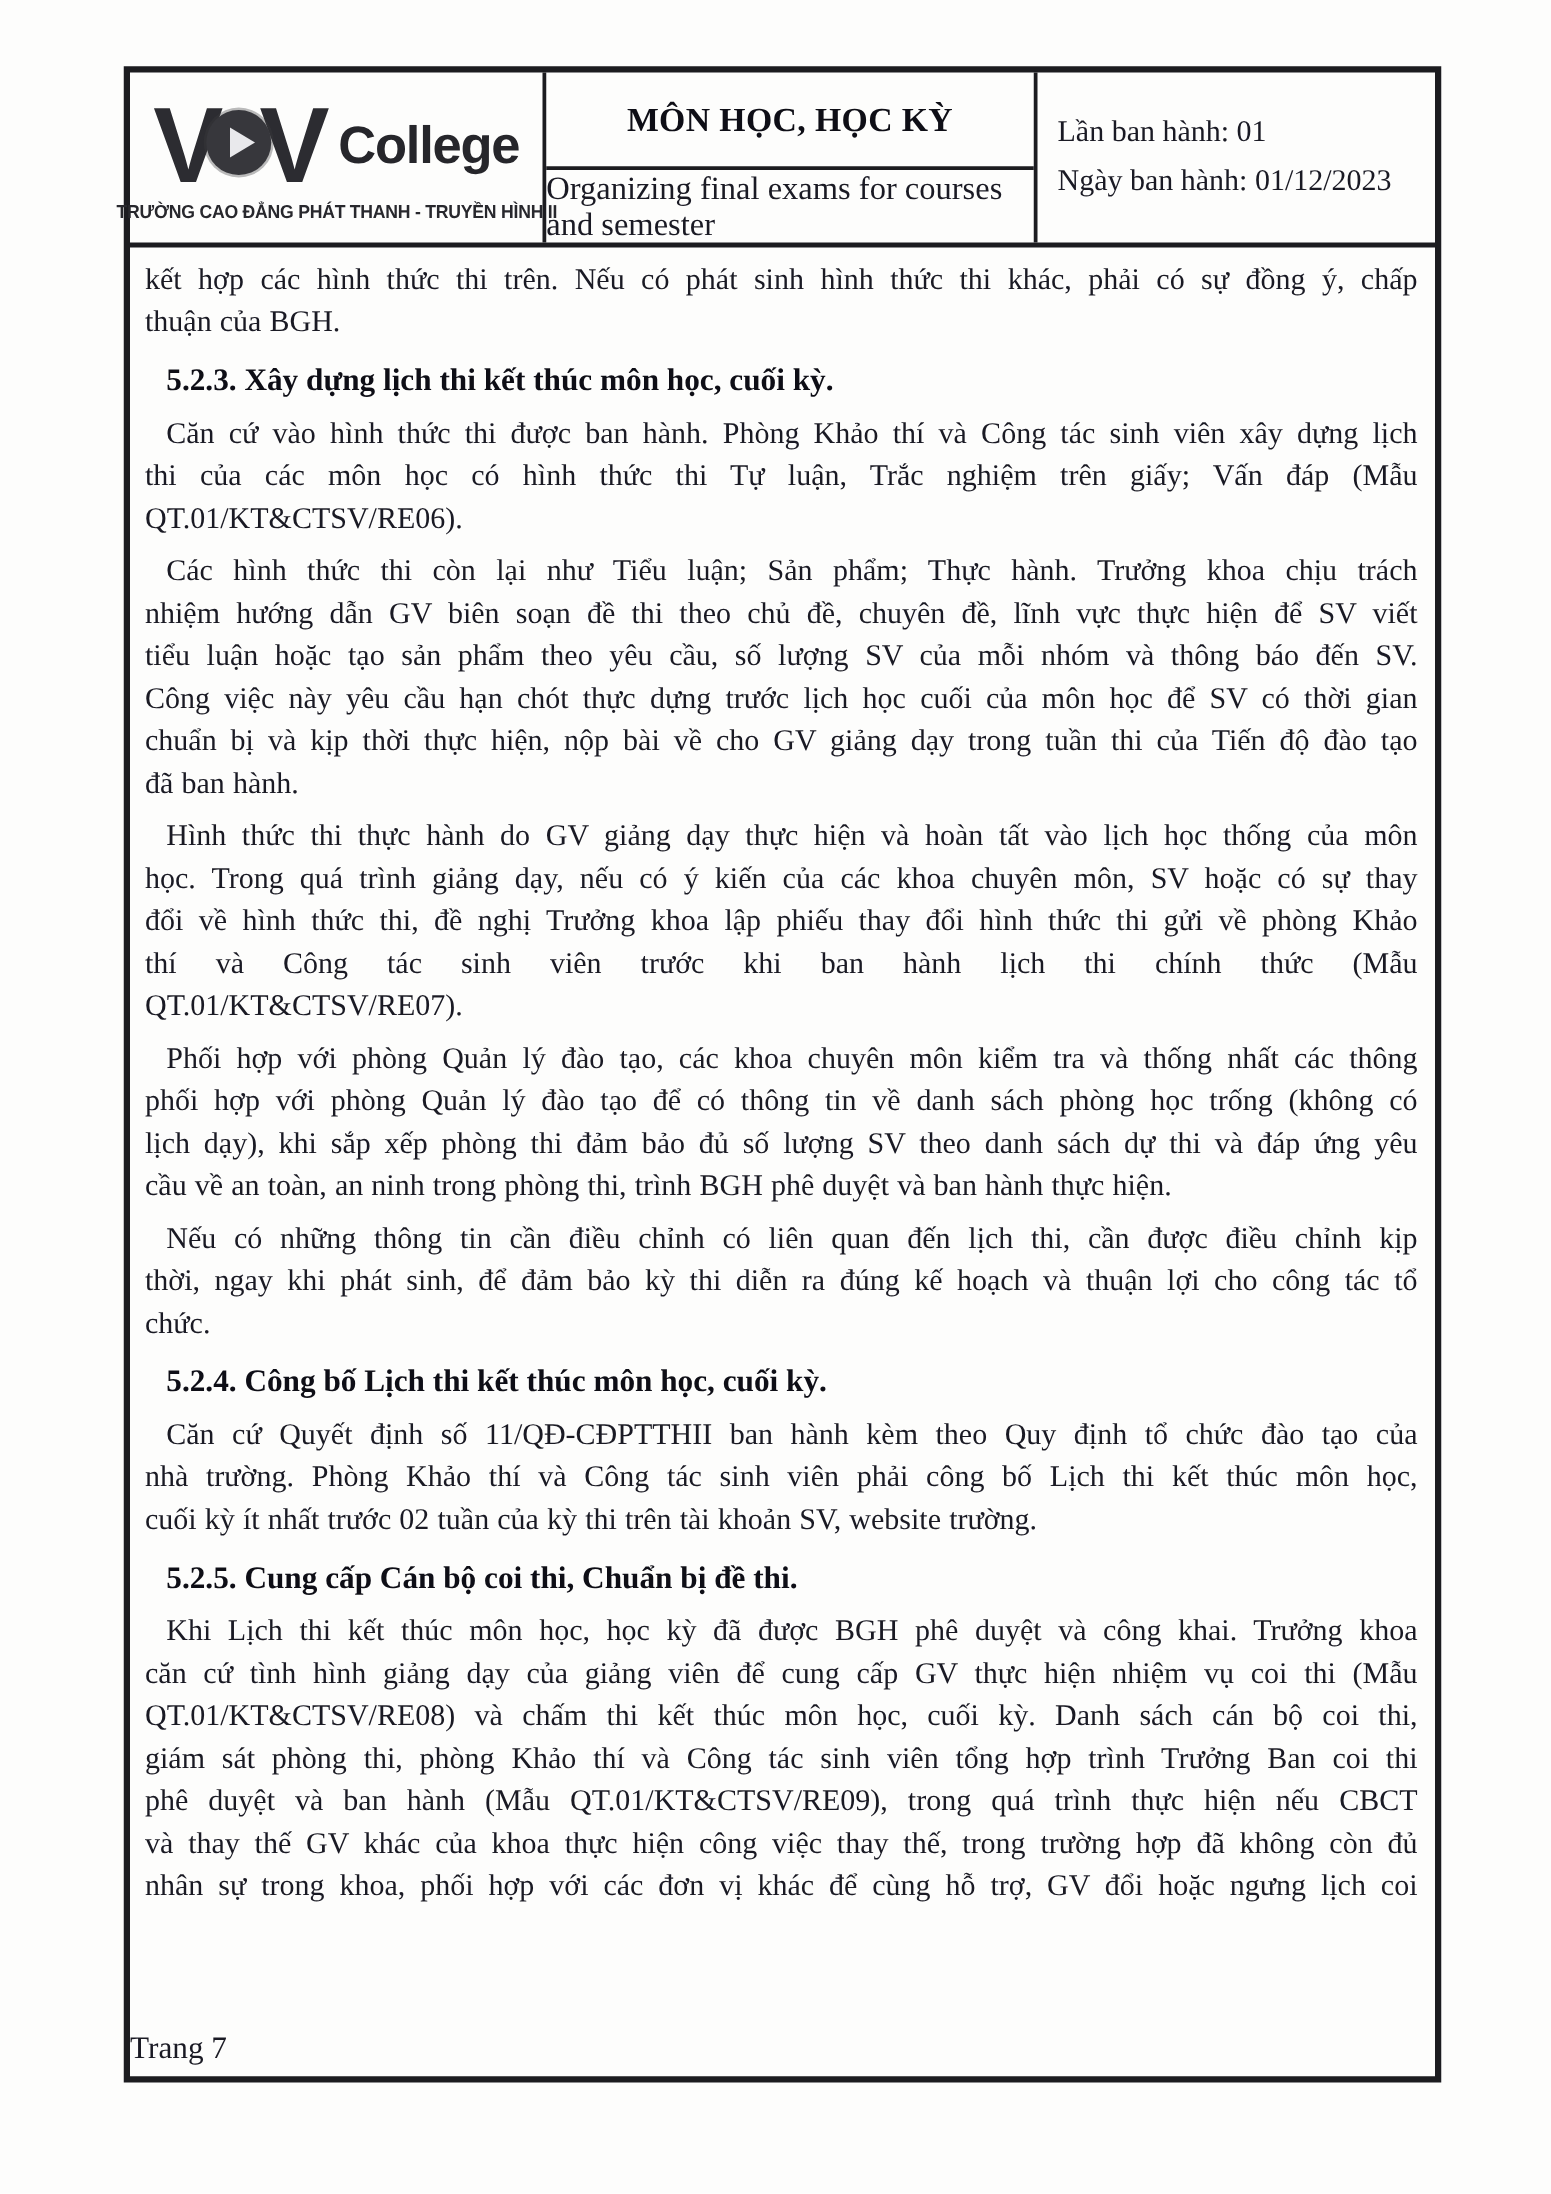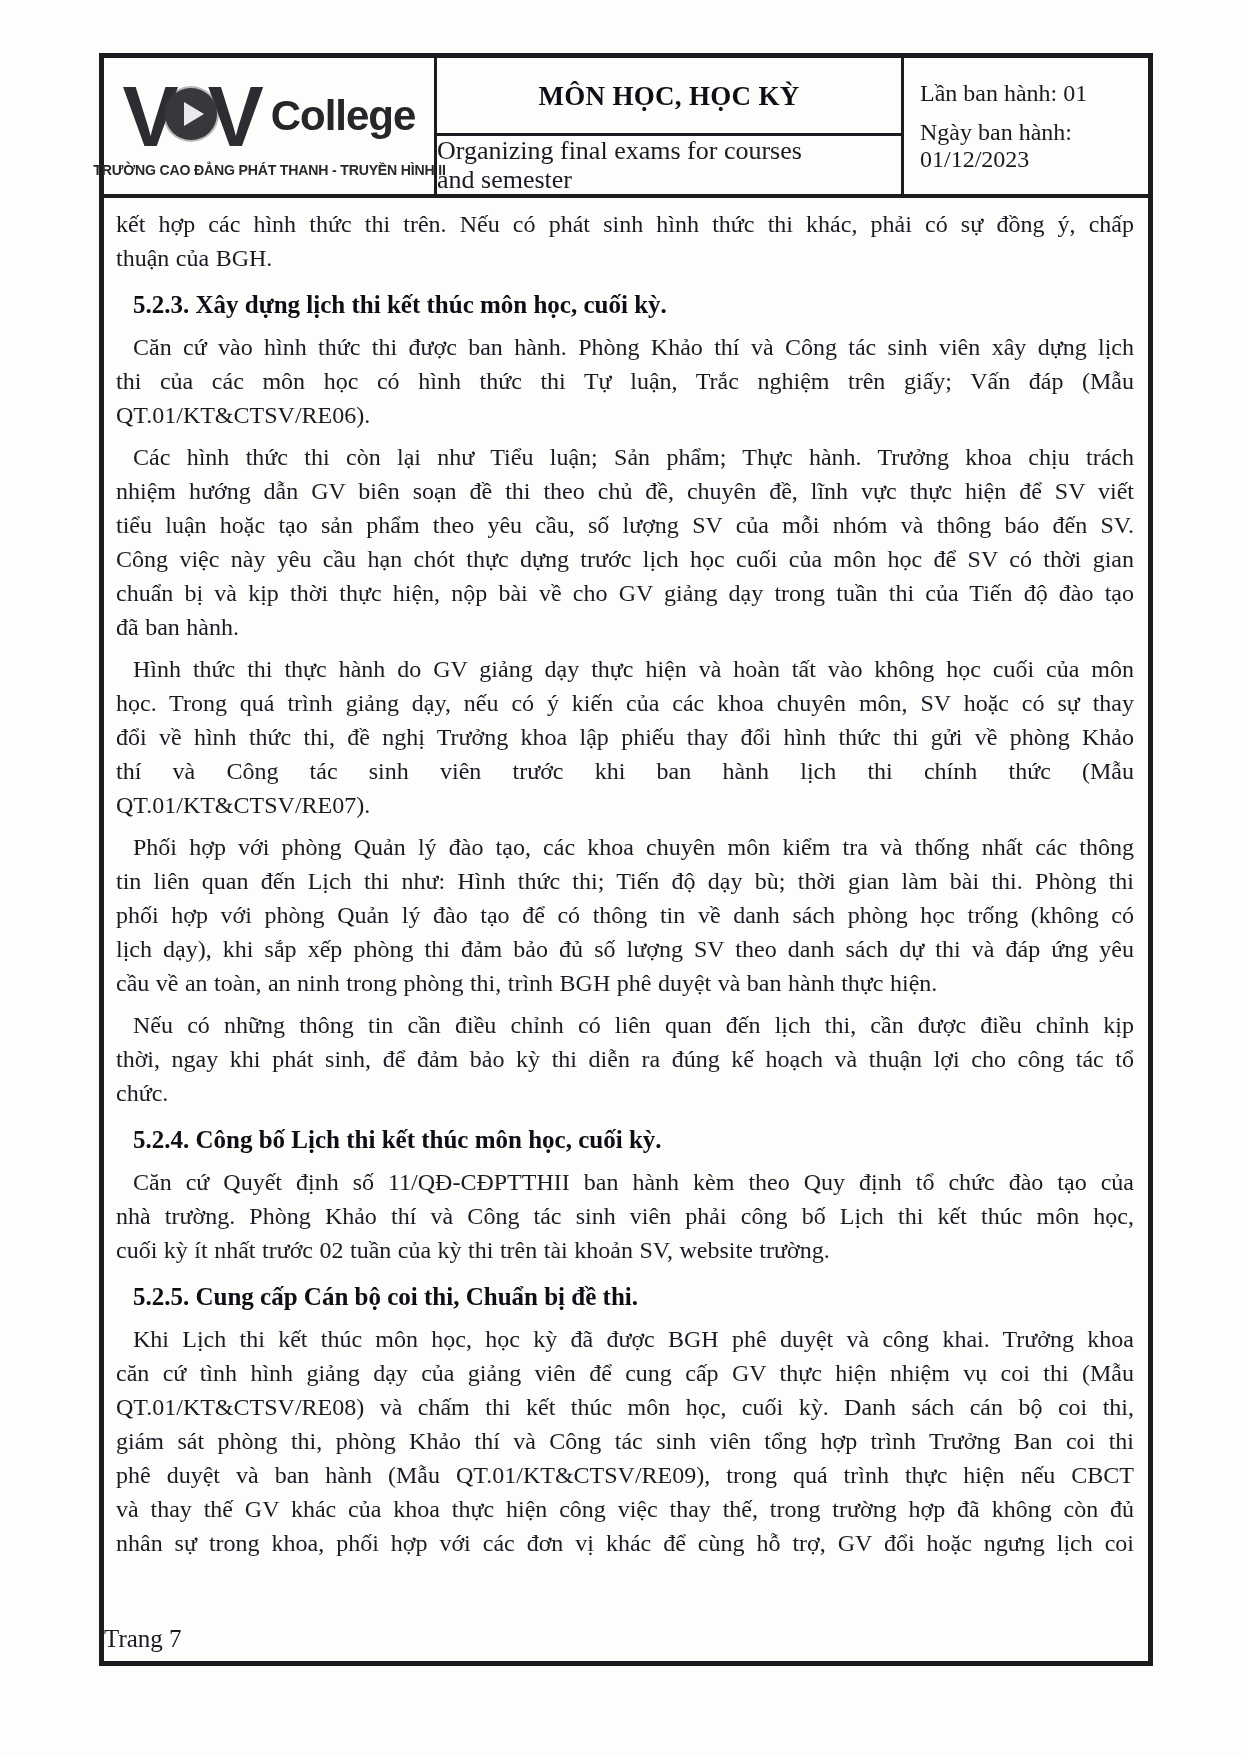--- a/index.html
+++ b/index.html
@@ -102,21 +102,21 @@
     color:var(--ink-strong);
     letter-spacing:0.3px;
   }
   .title-en{
     flex:1;
     display:flex;flex-direction:column;
     align-items:flex-start;justify-content:center;
     font-size:26px;line-height:29px;
   }
   .issue-cell{
-    width:244px;
+    width:318px;
     display:flex;flex-direction:column;
     justify-content:center;
     gap:12px;
     padding-left:16px;
     font-size:24px;
   }
   
   .doc-body{
     padding:9px 14px 0 12px;
     font-size:24px;
@@ -198,29 +198,28 @@
         </div>
         <div class="block paragraph">
           <div class="line first">Các hình thức thi còn lại như Tiểu luận; Sản phẩm; Thực hành. Trưởng khoa chịu trách</div>
           <div class="line">nhiệm hướng dẫn GV biên soạn đề thi theo chủ đề, chuyên đề, lĩnh vực thực hiện để SV viết</div>
           <div class="line">tiểu luận hoặc tạo sản phẩm theo yêu cầu, số lượng SV của mỗi nhóm và thông báo đến SV.</div>
           <div class="line">Công việc này yêu cầu hạn chót thực dựng trước lịch học cuối của môn học để SV có thời gian</div>
           <div class="line">chuẩn bị và kịp thời thực hiện, nộp bài về cho GV giảng dạy trong tuần thi của Tiến độ đào tạo</div>
           <div class="line last">đã ban hành.</div>
         </div>
         <div class="block paragraph">
-          <div class="line first">Hình thức thi thực hành do GV giảng dạy thực hiện và hoàn tất vào không học cuối của môn</div>
+          <div class="line first">Hình thức thi thực hành do GV giảng dạy thực hiện và hoàn tất vào lịch học thống của môn</div>
           <div class="line">học. Trong quá trình giảng dạy, nếu có ý kiến của các khoa chuyên môn, SV hoặc có sự thay</div>
           <div class="line">đổi về hình thức thi, đề nghị Trưởng khoa lập phiếu thay đổi hình thức thi gửi về phòng Khảo</div>
           <div class="line">thí và Công tác sinh viên trước khi ban hành lịch thi chính thức (Mẫu</div>
           <div class="line last">QT.01/KT&amp;CTSV/RE07).</div>
         </div>
         <div class="block paragraph">
           <div class="line first">Phối hợp với phòng Quản lý đào tạo, các khoa chuyên môn kiểm tra và thống nhất các thông</div>
-          <div class="line">tin liên quan đến Lịch thi như: Hình thức thi; Tiến độ dạy bù; thời gian làm bài thi. Phòng thi</div>
           <div class="line">phối hợp với phòng Quản lý đào tạo để có thông tin về danh sách phòng học trống (không có</div>
           <div class="line">lịch dạy), khi sắp xếp phòng thi đảm bảo đủ số lượng SV theo danh sách dự thi và đáp ứng yêu</div>
           <div class="line last">cầu về an toàn, an ninh trong phòng thi, trình BGH phê duyệt và ban hành thực hiện.</div>
         </div>
         <div class="block paragraph">
           <div class="line first">Nếu có những thông tin cần điều chỉnh có liên quan đến lịch thi, cần được điều chỉnh kịp</div>
           <div class="line">thời, ngay khi phát sinh, để đảm bảo kỳ thi diễn ra đúng kế hoạch và thuận lợi cho công tác tổ</div>
           <div class="line last">chức.</div>
         </div>
         <div class="block heading">5.2.4. Công bố Lịch thi kết thúc môn học, cuối kỳ.</div>

